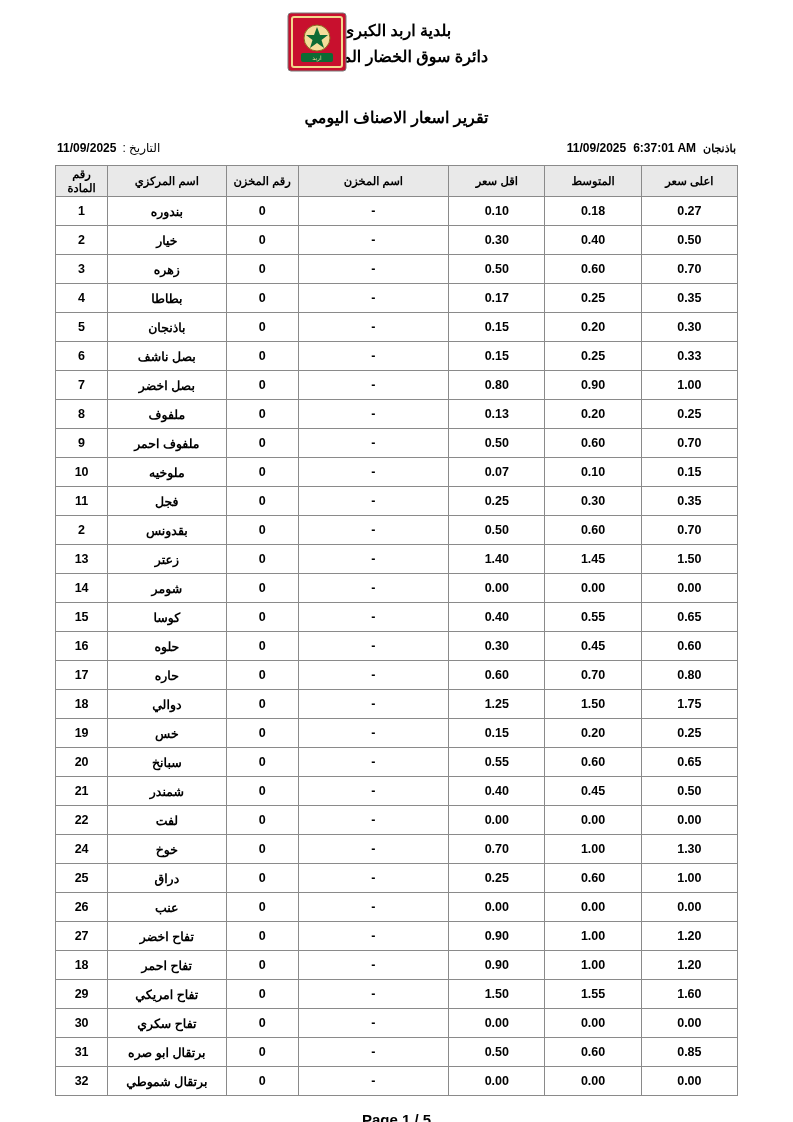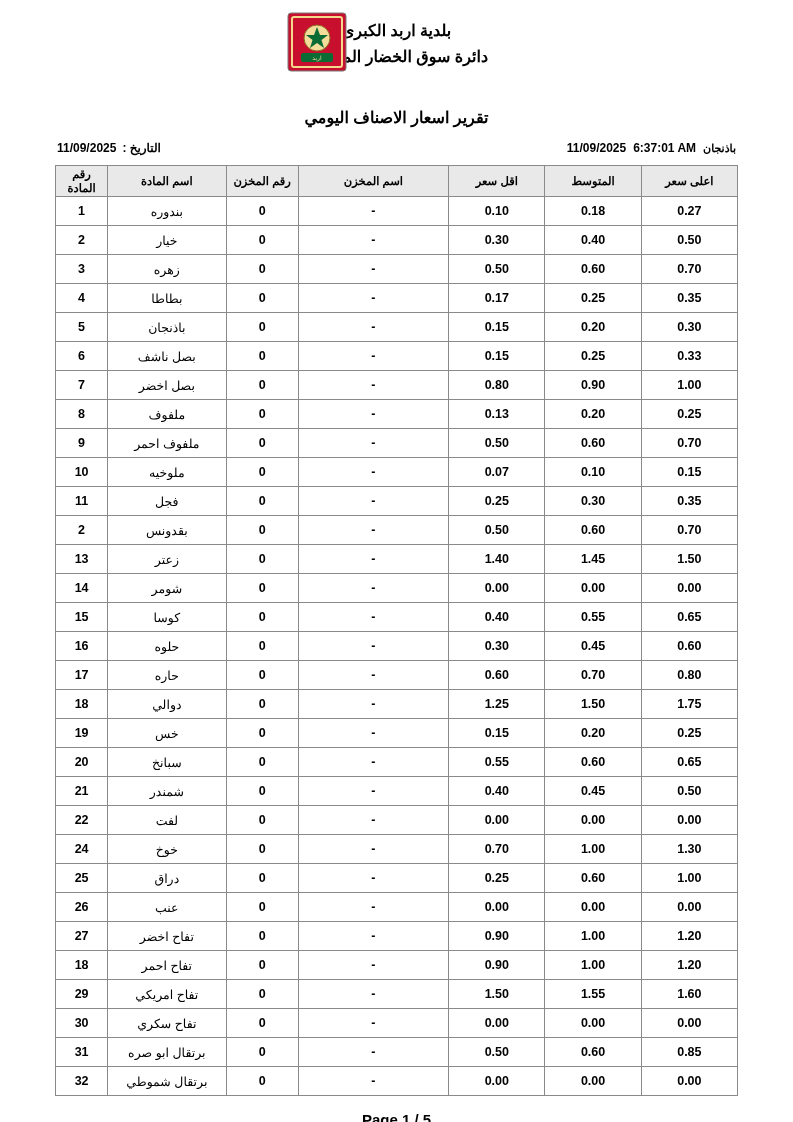--- a/index.html
+++ b/index.html
@@ -65,21 +65,21 @@
     margin-top: 14px;
     margin-bottom: 10px;
     padding: 0 2px;
   }
   .date-right {
     display: flex;
     flex-direction: row;
     gap: 6px;
     align-items: baseline;
   }
-  .date-label { font-weight: bold; }
+  .date-label { font-weight: normal; }
   .date-value { font-weight: bold; }
   .date-left {
     direction: ltr;
     display: flex;
     flex-direction: row;
     gap: 7px;
     align-items: baseline;
     font-weight: bold;
   }
   .dow { font-size: 11px; }
@@ -103,21 +103,21 @@
     font-size: 11.5px;
     font-weight: bold;
     height: 30px;
   }
   td.num-cell, td.price-cell {
     font-weight: bold;
     direction: ltr;
   }
   td.name-cell {
     font-size: 12.5px;
-    font-weight: normal;
+    font-weight: bold;
   }
   td.mkhzan-num {
     font-weight: bold;
     direction: ltr;
   }
   td.mkhzan-name {
     text-align: left;
     padding-left: 10px;
     font-weight: bold;
   }
@@ -186,21 +186,21 @@
       <col class="c-matname">
         <col class="c-matno">
     </colgroup>
     <thead>
       <tr>
         <th>اعلى سعر</th>
         <th>المتوسط</th>
         <th>اقل سعر</th>
         <th>اسم المخزن</th>
         <th>رقم المخزن</th>
-        <th>اسم المادة</th>
+        <th>اسم المركزي</th>
         <th>رقم المادة</th>
       </tr>
     </thead>
     <tbody id="prices-body">
         <tr>
           <td class="price-cell">0.27</td>
           <td class="price-cell">0.18</td>
           <td class="price-cell">0.10</td>
           <td class="mkhzan-name">-</td>
           <td class="mkhzan-num">0</td>

